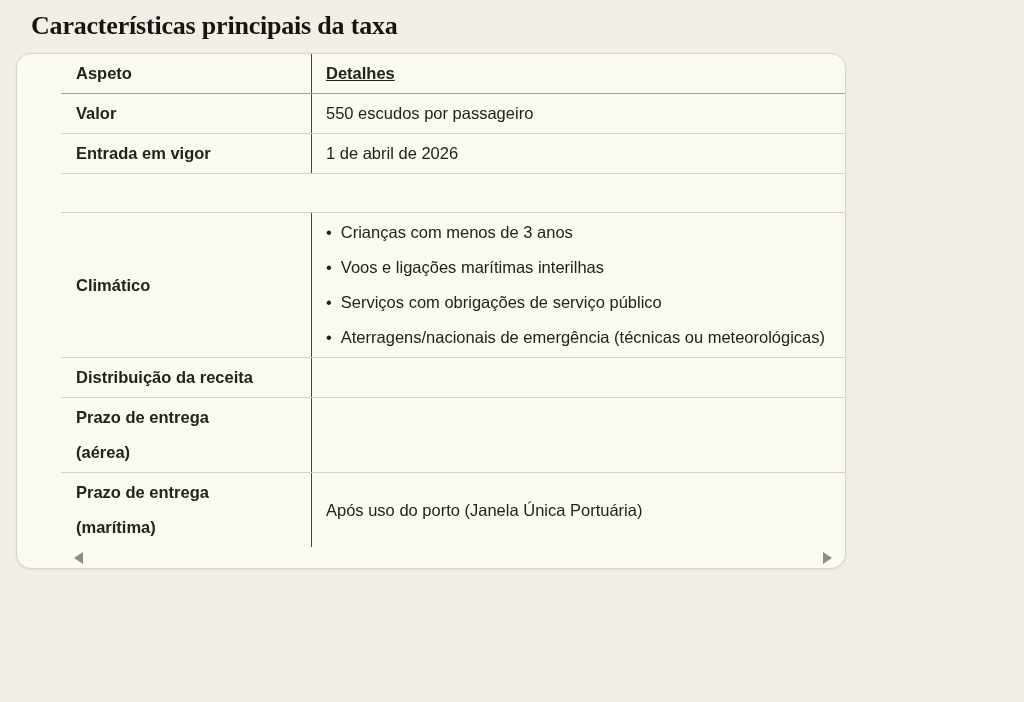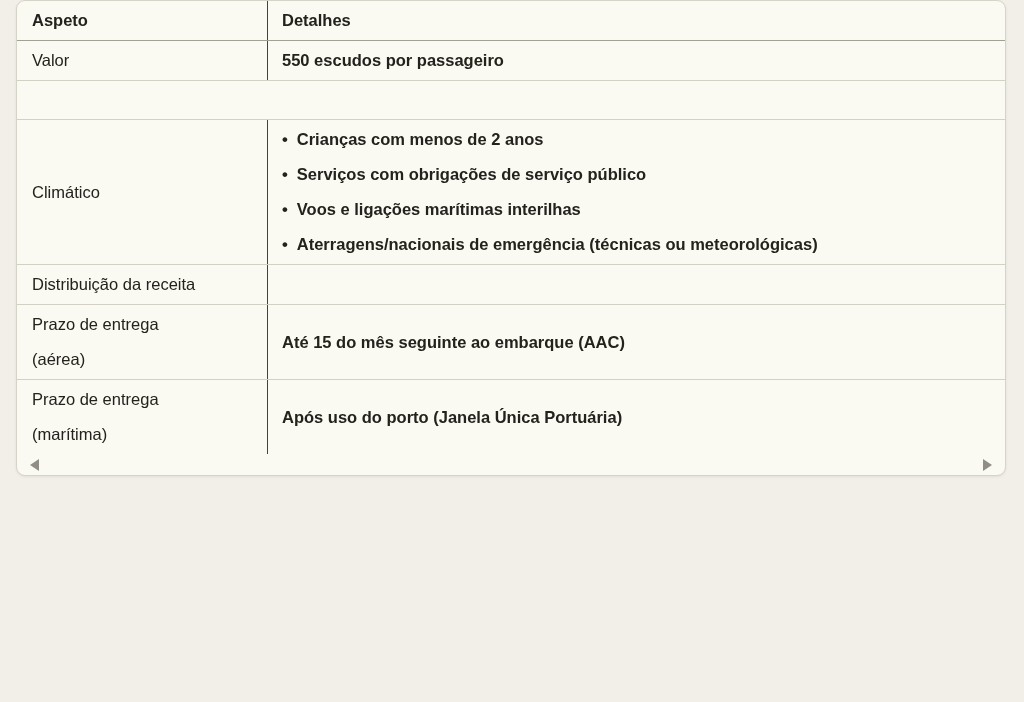--- a/index.html
+++ b/index.html
@@ -26,115 +26,120 @@
     margin:0;
     padding:11px 0 12px 31px;
     font-family:"Liberation Serif","DejaVu Serif",serif;
     font-size:26px;
     font-weight:700;
     letter-spacing:-0.2px;
     color:var(--title_text);
   }
   .table-card{
     margin:0 16px;
-    width:990px;
+    width:830px;
     background:var(--card_bg);
     border:1px solid var(--card_border);
-    border-radius:9px;
+    border-radius:15px;
     box-shadow:0 1px 3px rgba(0,0,0,0.07);
     overflow:hidden;
+    padding-left:44px;
   }
   .trow{
     display:flex;
     border-bottom:1px solid var(--row_border);
     min-height:39px;
   }
   .trow.header{
     border-bottom:1px solid var(--header_border);
     min-height:38px;
   }
   .trow.last{border-bottom:none;}
   .cell{font-size:16.5px;}
   .cell-left{
     flex:0 0 251px;
     padding:2px 15px;
     display:flex;
     align-items:center;
-    font-weight:400;
+    font-weight:700;
     border-right:1px solid var(--column_divider);
     line-height:35px;
     white-space:pre-line;
   }
   .cell-right{
     flex:1 1 auto;
     padding:2px 14px;
     display:flex;
     flex-direction:column;
     justify-content:center;
   }
-  .line{line-height:35px;font-weight:bold;}
+  .line{line-height:35px;}
   .bullet{margin-right:9px;}
   .header .cell-left,.header .cell-right{font-weight:700;}
-  .header .cell-right{justify-content:center;}
+  .header .cell-right{justify-content:center;text-decoration:underline;}
   .scroll-strip{
     height:21px;
     display:flex;
     align-items:center;
     justify-content:space-between;
     padding:0 13px;
   }
   .arrow{
     width:0;height:0;display:inline-block;
     border-top:6px solid transparent;
     border-bottom:6px solid transparent;
     cursor:pointer;
   }
   .arrow-left{border-right:9px solid var(--arrow);}
   .arrow-right{border-left:9px solid var(--arrow);}
 </style>
 </head>
 <body>
 
 <main>
+  <h1 class="page-title">Características principais da taxa</h1>
 
   <section class="table-card">
     <div class="trow header">
       <div class="cell cell-left">Aspeto</div>
       <div class="cell cell-right">Detalhes</div>
     </div>
 
     <div id="table-body">
         <div class="trow">
           <div class="cell cell-left"><span>Valor</span></div>
           <div class="cell cell-right">
             <div class="line"><span>550 escudos por passageiro</span></div>
           </div>
         </div>
         <div class="trow">
+          <div class="cell cell-left"><span>Entrada em vigor</span></div>
+          <div class="cell cell-right">
+            <div class="line"><span>1 de abril de 2026</span></div>
+          </div>
+        </div>
+        <div class="trow">
         </div>
         <div class="trow">
           <div class="cell cell-left"><span>Climático</span></div>
           <div class="cell cell-right">
-            <div class="line"><span class="bullet">•</span><span>Crianças com menos de 2 anos</span></div>
+            <div class="line"><span class="bullet">•</span><span>Crianças com menos de 3 anos</span></div>
+            <div class="line"><span class="bullet">•</span><span>Voos e ligações marítimas interilhas</span></div>
             <div class="line"><span class="bullet">•</span><span>Serviços com obrigações de serviço público</span></div>
-            <div class="line"><span class="bullet">•</span><span>Voos e ligações marítimas interilhas</span></div>
             <div class="line"><span class="bullet">•</span><span>Aterragens/nacionais de emergência (técnicas ou meteorológicas)</span></div>
           </div>
         </div>
         <div class="trow">
           <div class="cell cell-left"><span>Distribuição da receita</span></div>
           <div class="cell cell-right">
           </div>
         </div>
         <div class="trow">
           <div class="cell cell-left"><span>Prazo de entrega
 (aérea)</span></div>
-          <div class="cell cell-right">
-            <div class="line"><span>Até 15 do mês seguinte ao embarque (AAC)</span></div>
-          </div>
         </div>
         <div class="trow last">
           <div class="cell cell-left"><span>Prazo de entrega
 (marítima)</span></div>
           <div class="cell cell-right">
             <div class="line"><span>Após uso do porto (Janela Única Portuária)</span></div>
           </div>
         </div>
       </div>
 

